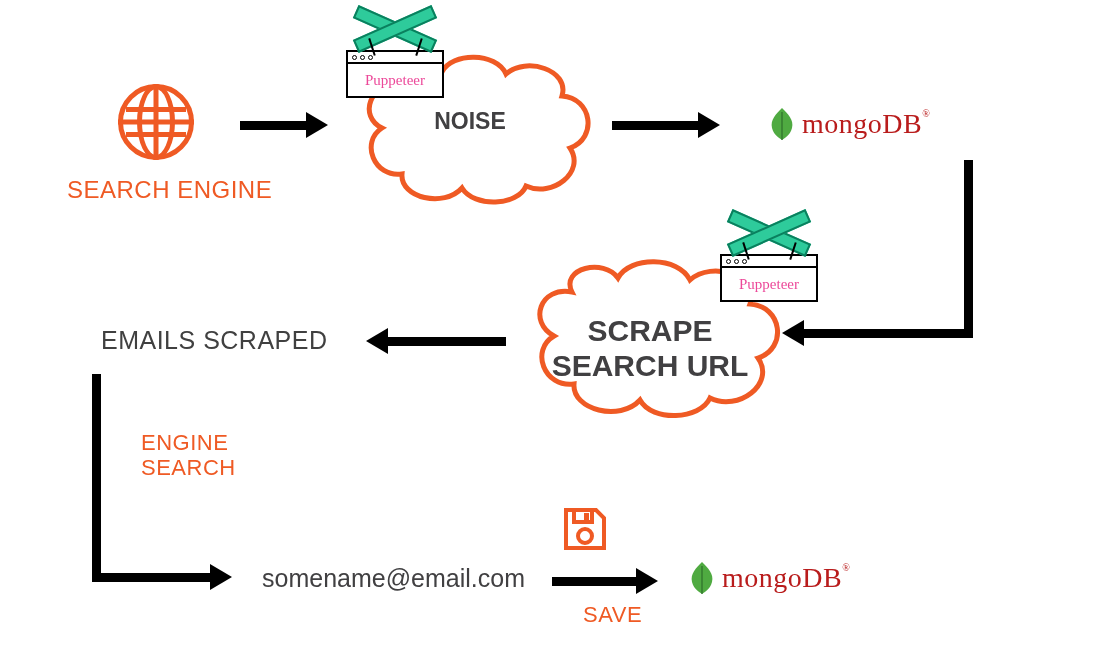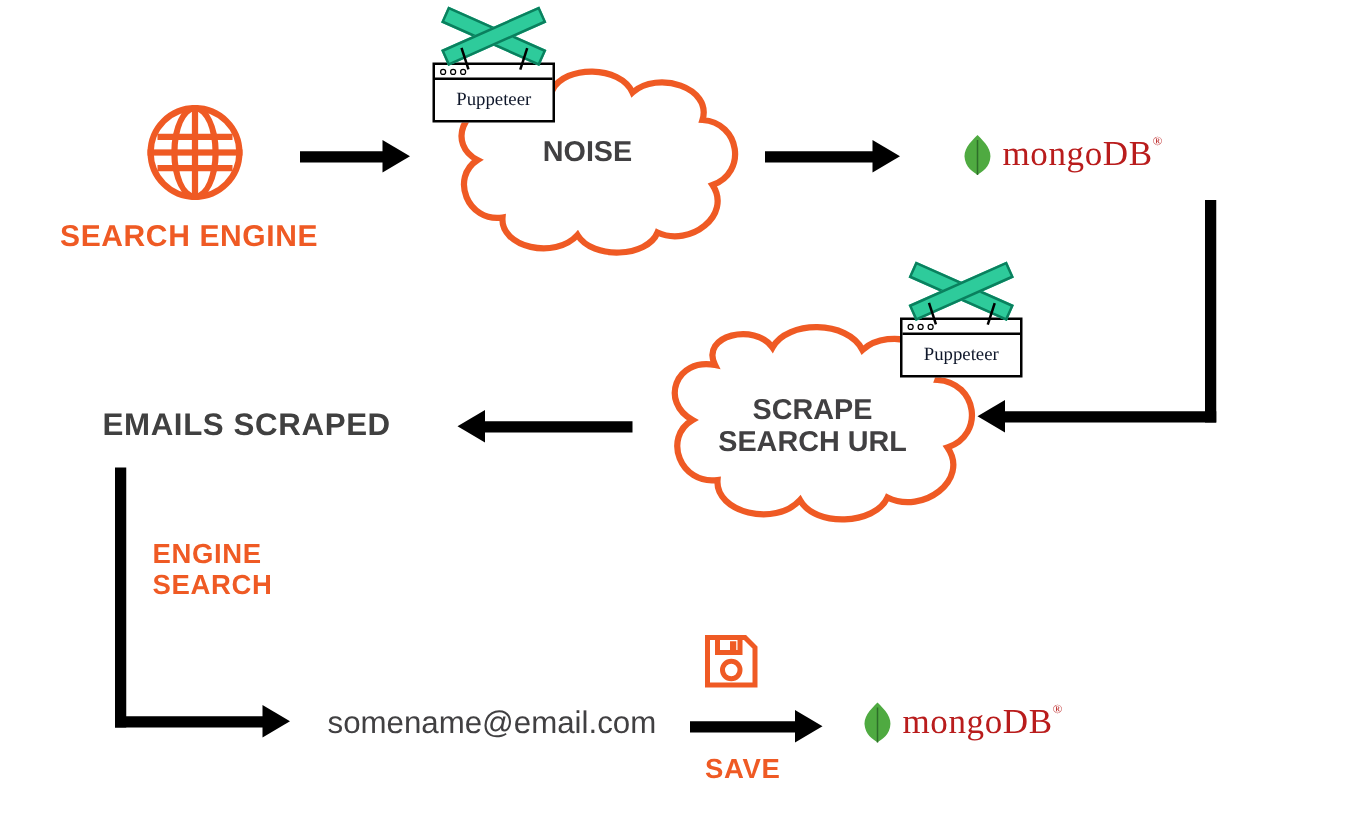--- a/index.html
+++ b/index.html
@@ -6,21 +6,21 @@
   body {
     width: 1094px;
     height: 671px;
     background: #ffffff;
     position: relative;
     font-family: -apple-system, "Helvetica Neue", Arial, sans-serif;
   }
   .abs { position: absolute; }
   .orange { color: #ef5a24; }
   .gray { color: #404040; }
-  .heavy { font-weight: 700; letter-spacing: 0.5px; }
+  .heavy { font-weight: 400; letter-spacing: 0.5px; margin-left: 19px; }
   .cloud-text { text-align: center; font-weight: 800; color: #414042; line-height: 1.15; }
 
   .globe-circle {
     width: 76px; height: 76px; border: 5px solid #ef5a24; border-radius: 50%; position: relative;
   }
   .globe-ellipse-v {
     position: absolute; top: -5px; left: 50%; transform: translateX(-50%);
     width: 38px; height: 76px; border: 5px solid #ef5a24; border-radius: 50%;
   }
   .globe-line-h1 { position: absolute; left: -5px; right: -5px; top: 50%; height: 5px; background: #ef5a24; transform: translateY(-50%); }
@@ -31,21 +31,21 @@
   .puppet {
     position: absolute; width: 98px;
   }
   .puppet-box {
     border: 2px solid #000; background: #fff; width: 98px;
   }
   .puppet-bar {
     height: 12px; border-bottom: 2px solid #000; display: flex; align-items: center; gap: 3px; padding-left: 4px;
   }
   .puppet-dot { width: 5px; height: 5px; border: 1.5px solid #000; border-radius: 50%; background: #fff; }
-  .puppet-body { height: 32px; display: flex; align-items: center; justify-content: center; font-size: 15px; font-family: Georgia, serif; color: #0f172a; }
+  .puppet-body { height: 32px; display: flex; align-items: center; justify-content: center; font-size: 15px; font-family: Georgia, serif; color: #ec4899; }
   .puppet-x {
     position: absolute; top: -40px; left: 50%; transform: translateX(-50%);
     width: 80px; height: 40px;
   }
   .x-bar {
     position: absolute; width: 86px; height: 14px; background: #2ecb9b;
     border: 2px solid #0a805e; top: 12px; left: -3px;
   }
   .x-bar.a { transform: rotate(24deg); }
   .x-bar.b { transform: rotate(-24deg); }
@@ -156,21 +156,21 @@
              C 50 18, 94 8, 108 28
              C 120 6, 168 6, 180 30
              C 202 10, 250 26, 240 54
              C 272 56, 278 98, 248 108
              C 266 134, 228 162, 200 148
              C 190 170, 142 172, 130 150
              C 110 172, 62 160, 64 134
              C 34 138, 20 100, 44 86
              C 18 72, 30 36, 62 42 Z" fill="#ffffff" stroke="#ef5a24" stroke-width="5"></path>
   </svg>
-  <div class="cloud-text abs" style="left:0; right:0; top:64px; font-size:23px;">
+  <div class="cloud-text abs" style="left:0; right:0; top:64px; font-size:30px;">
     <div>SCRAPE</div>
     <div>SEARCH URL</div>
   </div>
 </div>
 
 <div class="puppet" style="left:720px; top:254px;">
   <div class="puppet-x">
     <div class="x-bar a"></div>
     <div class="x-bar b"></div>
     <div class="puppet-string l"></div>

